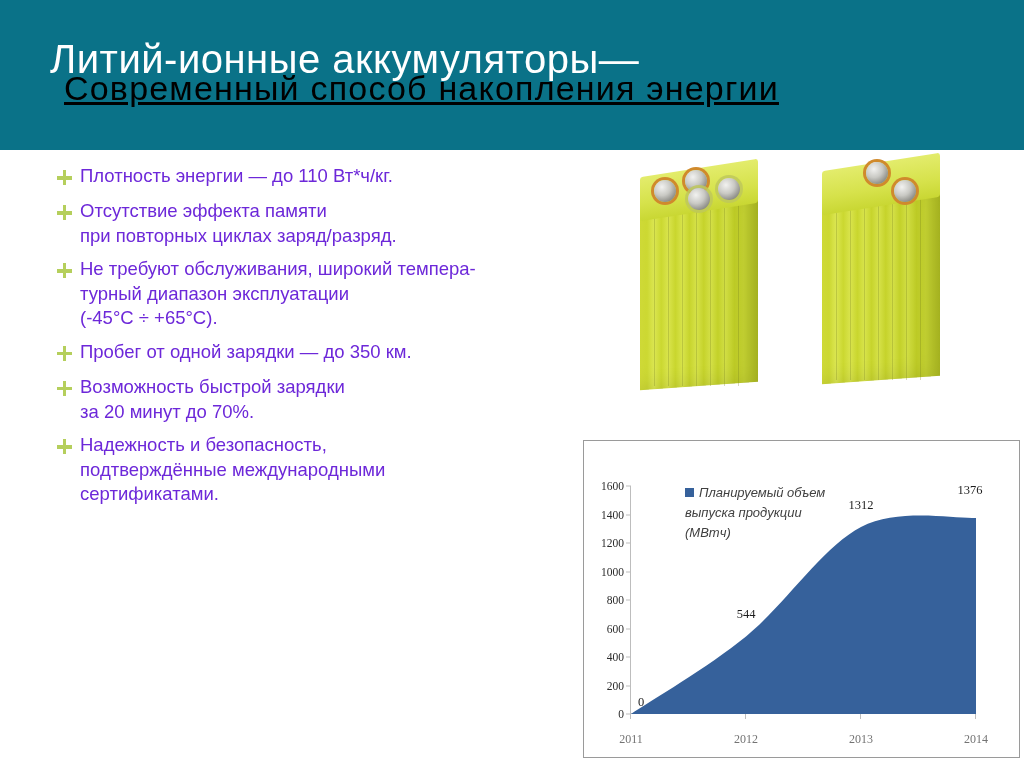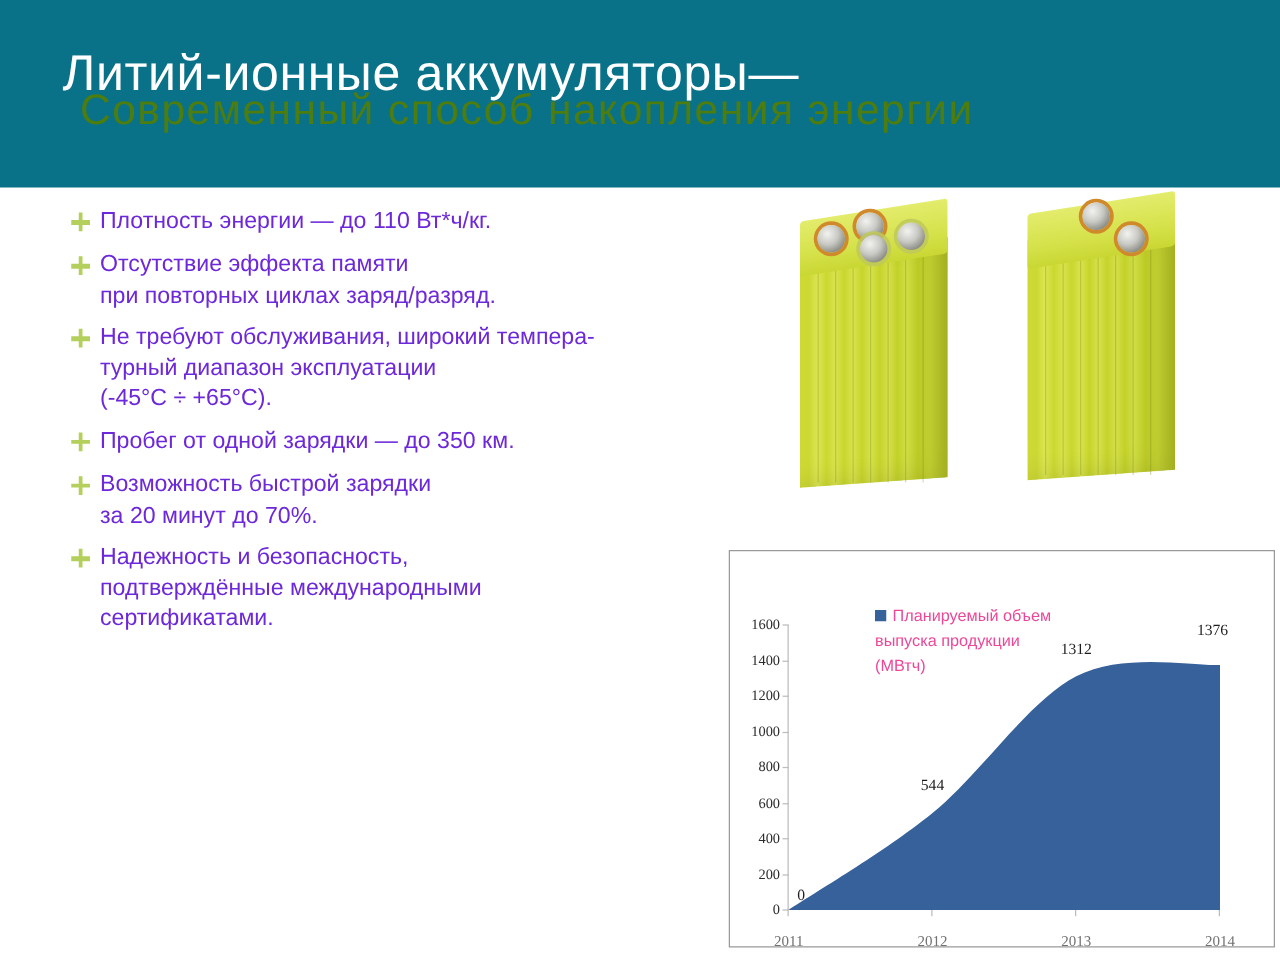--- a/index.html
+++ b/index.html
@@ -34,26 +34,27 @@
     letter-spacing: 0.5px;
     white-space: nowrap;
     line-height: 1.08;
     margin-top: 24px;
   }
   #slide-subtitle {
     position: absolute;
     left: 64px;
     top: 70px;
     width: 960px;
-    color: #4d7c0f;
+    color: #000000;
     font-size: 34px;
     font-weight: 400;
     letter-spacing: 1.2px;
     white-space: nowrap;
     line-height: 1.1;
+    text-decoration: underline;
   }
 
   
   #bullet-list {
     position: absolute;
     left: 54px;
     top: 164px;
     width: 540px;
   }
   .bullet-row {
@@ -150,21 +151,21 @@
     top: 440px;
     width: 437px;
     height: 318px;
     background: #ffffff;
     border: 1px solid #9a9a9a;
     box-sizing: border-box;
   }
   #plot-area {
     position: absolute;
     left: 47px;
-    top: 59px;
+    top: 45px;
     width: 345px;
     height: 228px;
   }
   .y-tick {
     position: absolute;
     right: 100%;
     margin-right: 7px;
     transform: translateY(-50%);
     font-size: 11.5px;
     color: #2b2b2b;
@@ -217,26 +218,27 @@
   .data-label {
     position: absolute;
     transform: translate(-50%, -100%);
     font-size: 12.5px;
     color: #1d1d1d;
     white-space: nowrap;
     font-family: "Liberation Serif", serif;
   }
   #chart-legend {
     position: absolute;
-    left: 116px;
+    left: 101px;
     top: 42px;
     width: 170px;
     font-size: 13px;
-    color: #ec4899;
+    color: #404040;
     line-height: 1.55;
+    font-style: italic;
   }
   #legend-swatch {
     display: inline-block;
     width: 9px; height: 9px;
     background: #36619b;
     margin-right: 5px;
   }
   #legend-label { white-space: pre-line; display: inline; }
 </style>
 </head>

